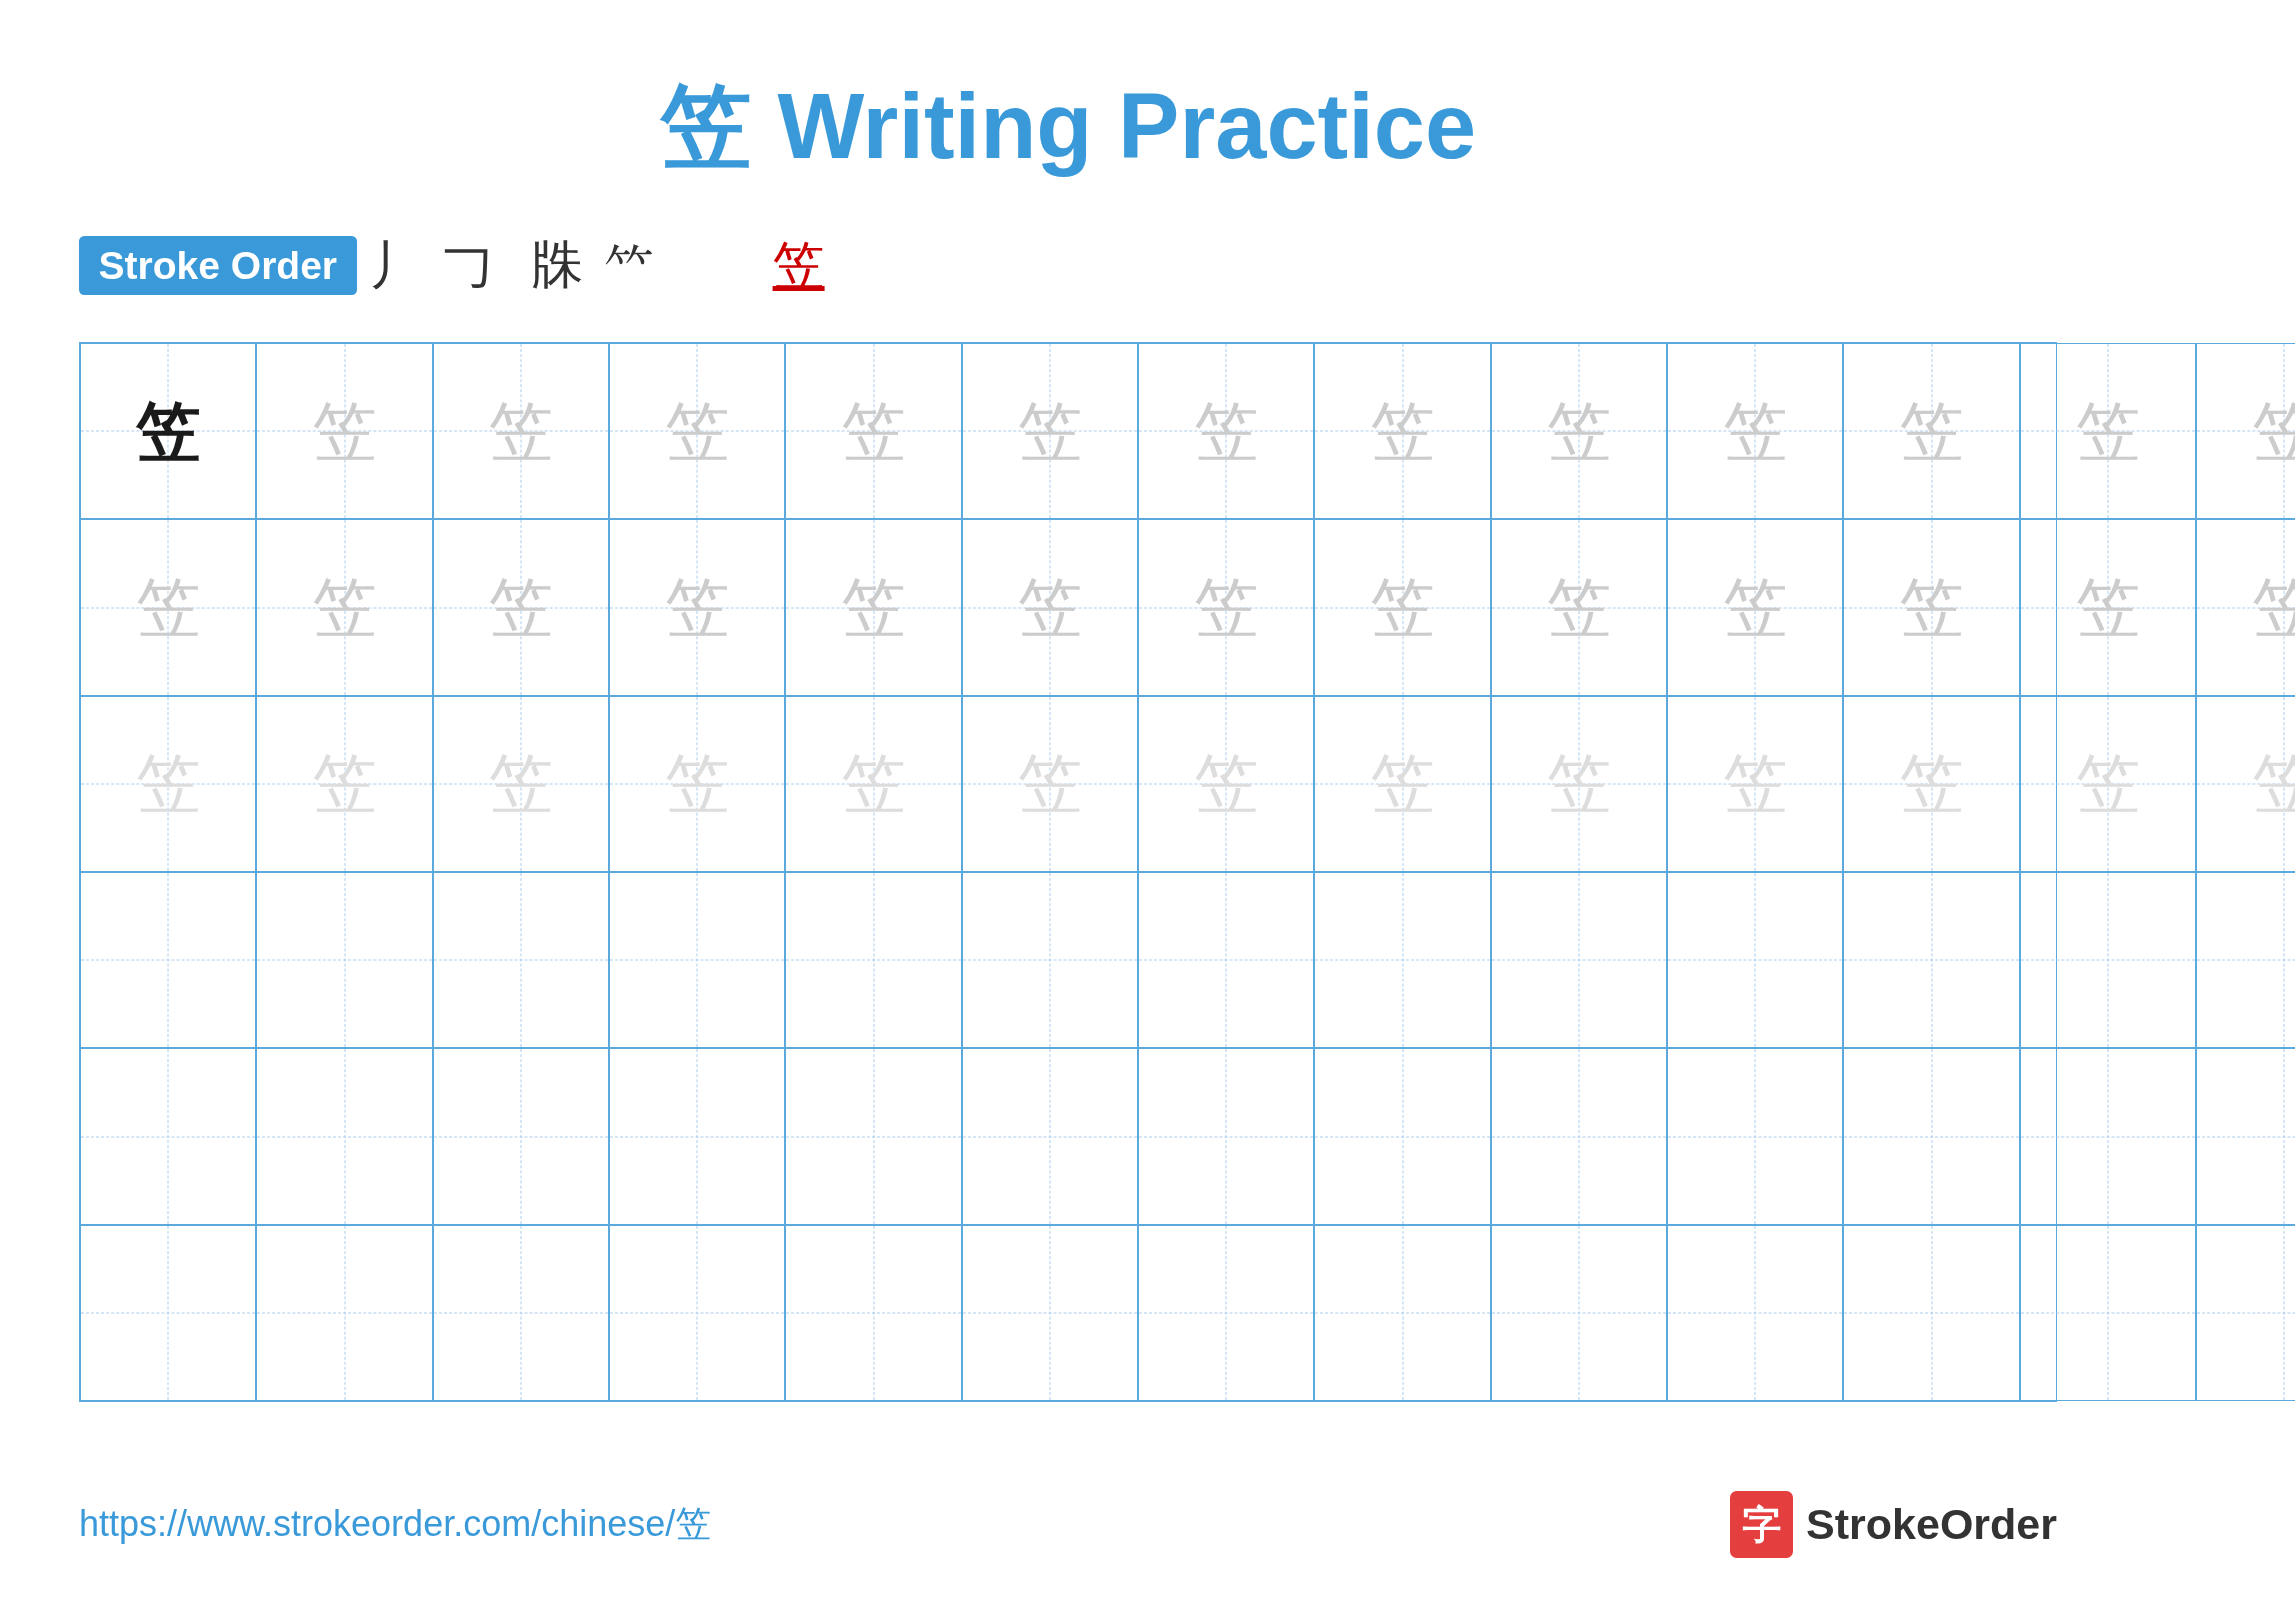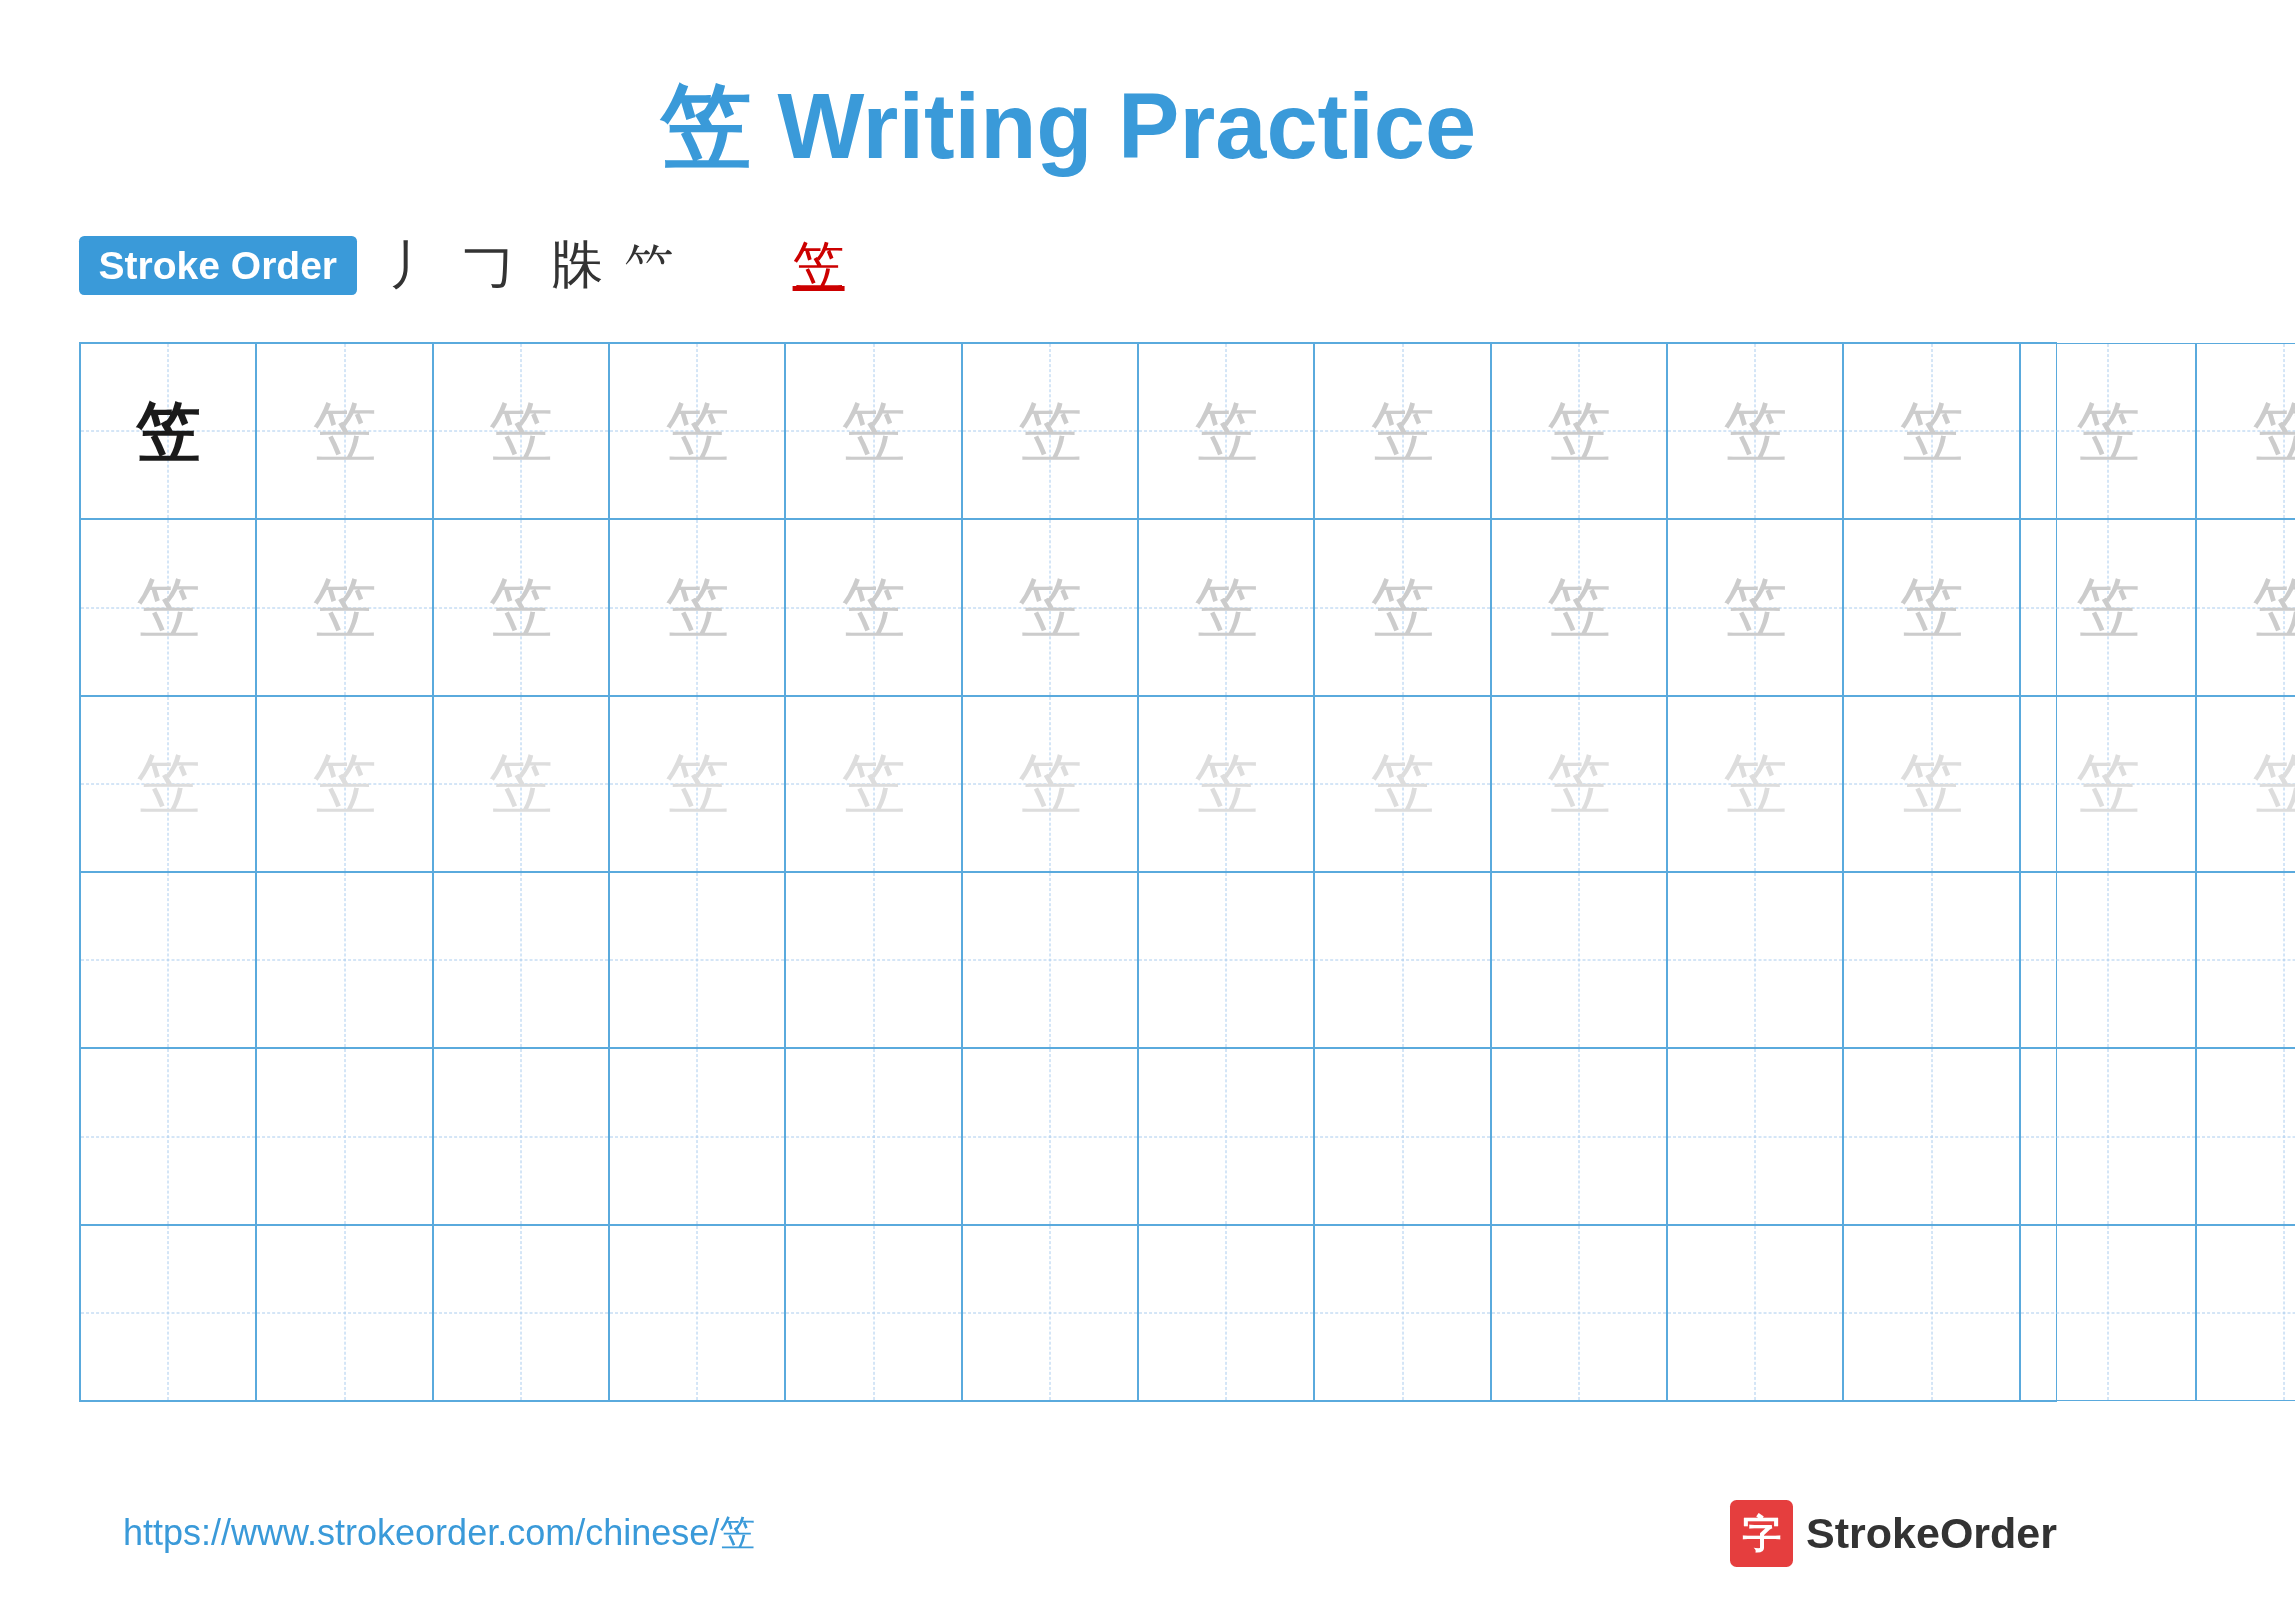--- a/index.html
+++ b/index.html
@@ -30,21 +30,21 @@
     }
 
     .title .char {
       color: #3a9ad9;
     }
 
     .stroke-order-row {
       display: flex;
       align-items: center;
       margin-bottom: 39px;
-      gap: 32px;
+      gap: 12px;
     }
 
     .stroke-order-badge {
       background: #3a9ad9;
       color: white;
       font-size: 39px;
       font-weight: bold;
       padding: 7.9px 19.6px;
       border-radius: 5.2px;
       white-space: nowrap;
@@ -121,27 +121,26 @@
     .cell .char-display.faded-char {
       color: #cccccc;
     }
 
     .cell .char-display.very-faded {
       color: #dddddd;
     }
 
     .footer {
       position: absolute;
-      bottom: 55px;
+      bottom: 64px;
       left: 79px;
       right: 79px;
       display: flex;
       align-items: center;
       justify-content: space-between;
-      margin-left: 44px;
     }
 
     .footer-url {
       color: #3a9ad9;
       font-size: 36px;
     }
 
     .footer-logo {
       display: flex;
       align-items: center;

